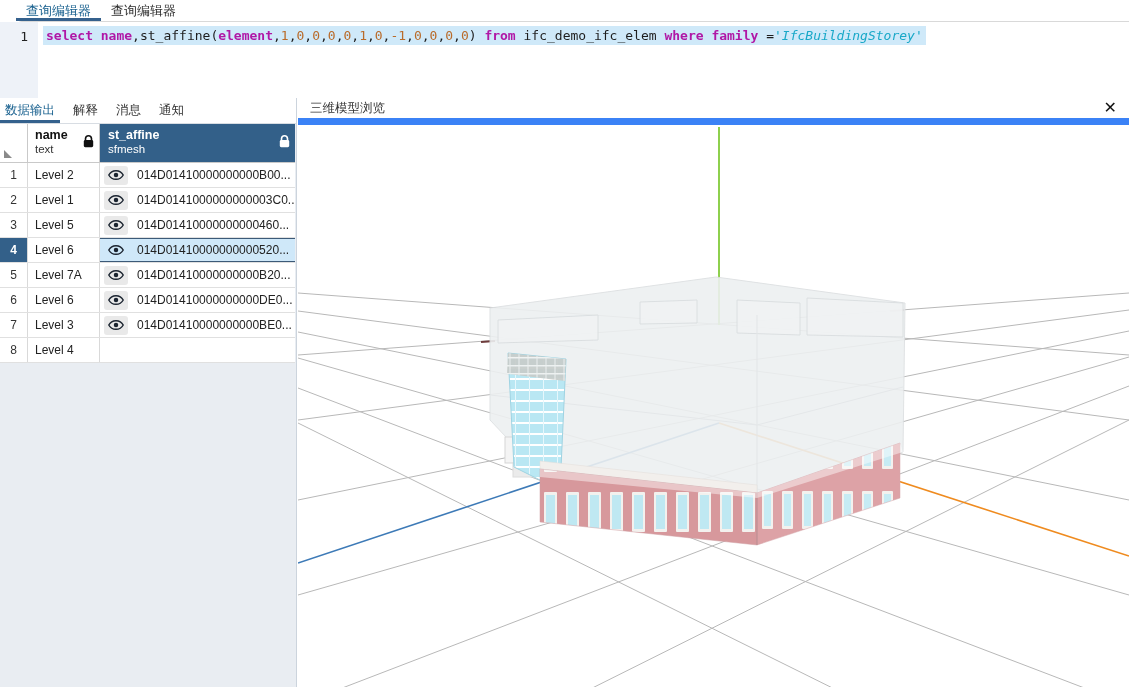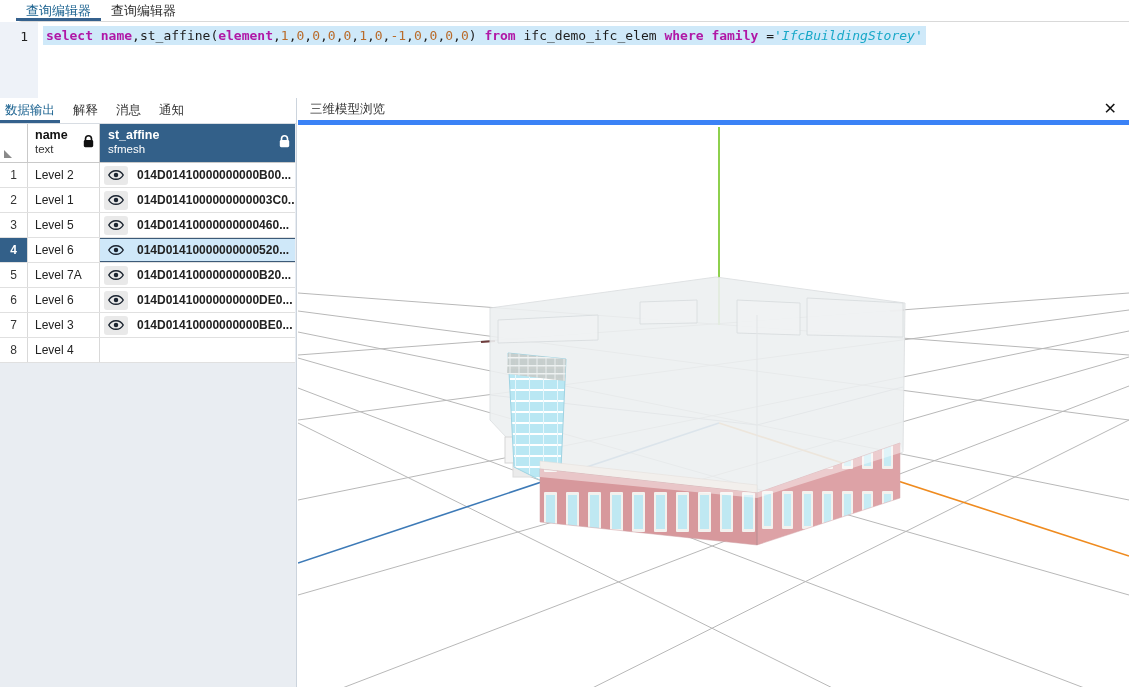--- a/index.html
+++ b/index.html
@@ -42,31 +42,31 @@
   .th-name .cname { font-weight:bold; font-size:12.5px; }
   .th-name .ctype { font-size:11.5px; color:#333; margin-top:1px; }
   .th-val { flex:1; background:var(--header-blue); color:#fff; padding:4px 4px 0 8px; }
   .th-val .cname { font-weight:bold; font-size:12.5px; }
   .th-val .ctype { font-size:11.5px; margin-top:1px; }
   .lock { position:absolute; right:5px; top:50%; transform:translateY(-50%); display:block; }
 
   .tr { display:flex; height:25px; background:#fff; border-bottom:1px solid #e0e0e0; }
   .td-num { width:28px; text-align:center; line-height:24px; color:#333; border-right:1px solid #d9d9d9; }
   .td-name { width:72px; padding-left:7px; line-height:24px; color:#222; border-right:1px solid #d9d9d9; }
-  .td-val { flex:1; display:flex; align-items:center; padding-left:4px; overflow:hidden;font-weight:bold; }
+  .td-val { flex:1; display:flex; align-items:center; padding-left:4px; overflow:hidden; }
   .eye-btn { width:24px; height:19px; background:#e9e9e9; border-radius:3px; flex:0 0 auto;
              display:flex; align-items:center; justify-content:center; }
   .val-text { margin-left:9px; color:#222; white-space:nowrap; overflow:hidden; }
   .tr.selected .td-num { background:var(--header-blue); color:#fff; font-weight:bold; }
   .tr.selected .td-val { background:var(--row-sel); box-shadow:inset 0 1px 0 #3c5a78, inset 0 -1px 0 #3c5a78; }
   .tr.selected .eye-btn { background:transparent; }
 
   
   .viewer { position:absolute; left:298px; top:98px; width:831px; height:589px; background:#fff; }
-  .vheader { height:27px; border-bottom:5px solid #3b82f6; display:flex; align-items:center;
+  .vheader { height:27px; border-bottom:7px solid #3b82f6; display:flex; align-items:center;
              justify-content:space-between; padding:0 12px; }
   .vtitle { font-size:12.5px; color:#333; }
   .vclose { font-size:16px; font-weight:bold; color:#111; line-height:1; cursor:default; }
   .canvas3d { position:absolute; left:0; top:27px; width:831px; height:562px; }
 </style>
 </head>
 <body>
 
 <div class="app">
 

